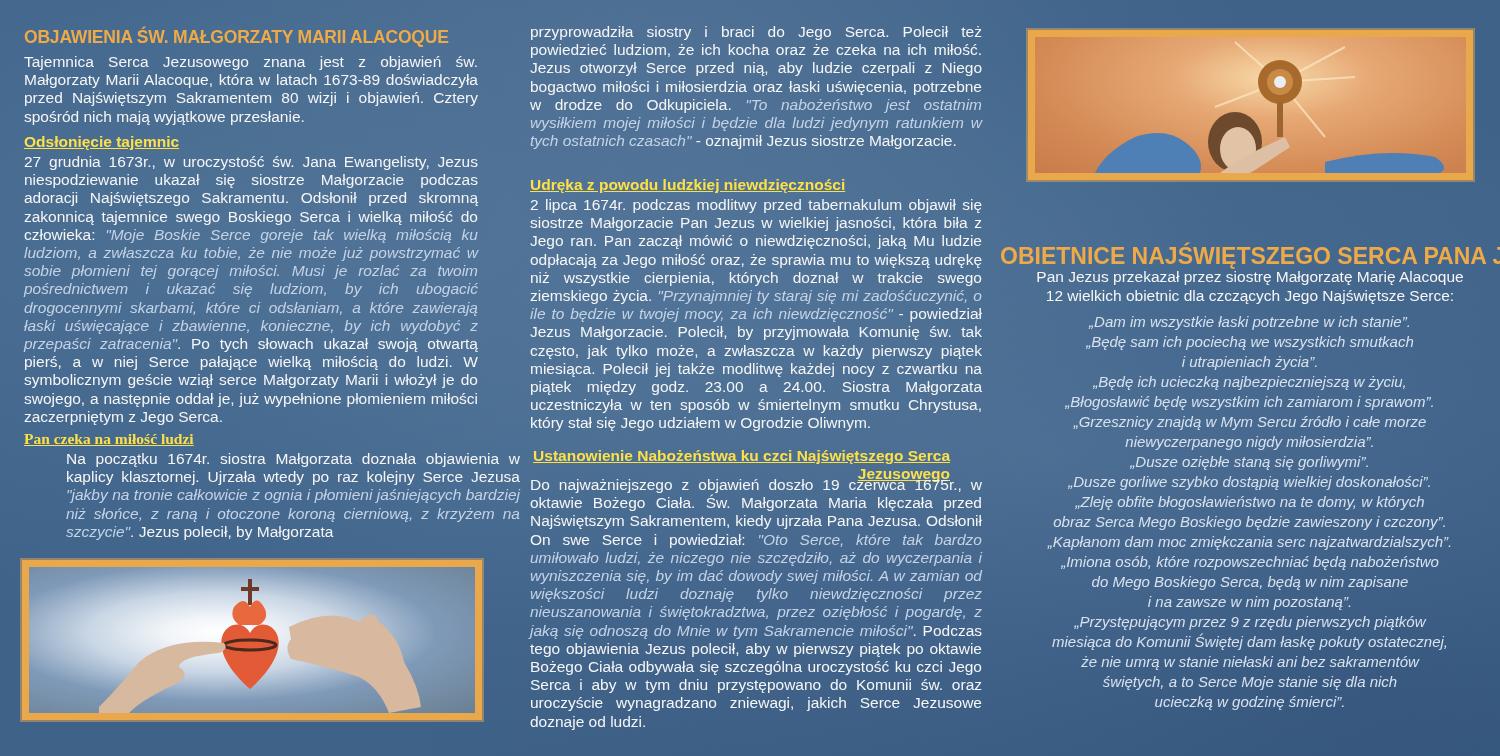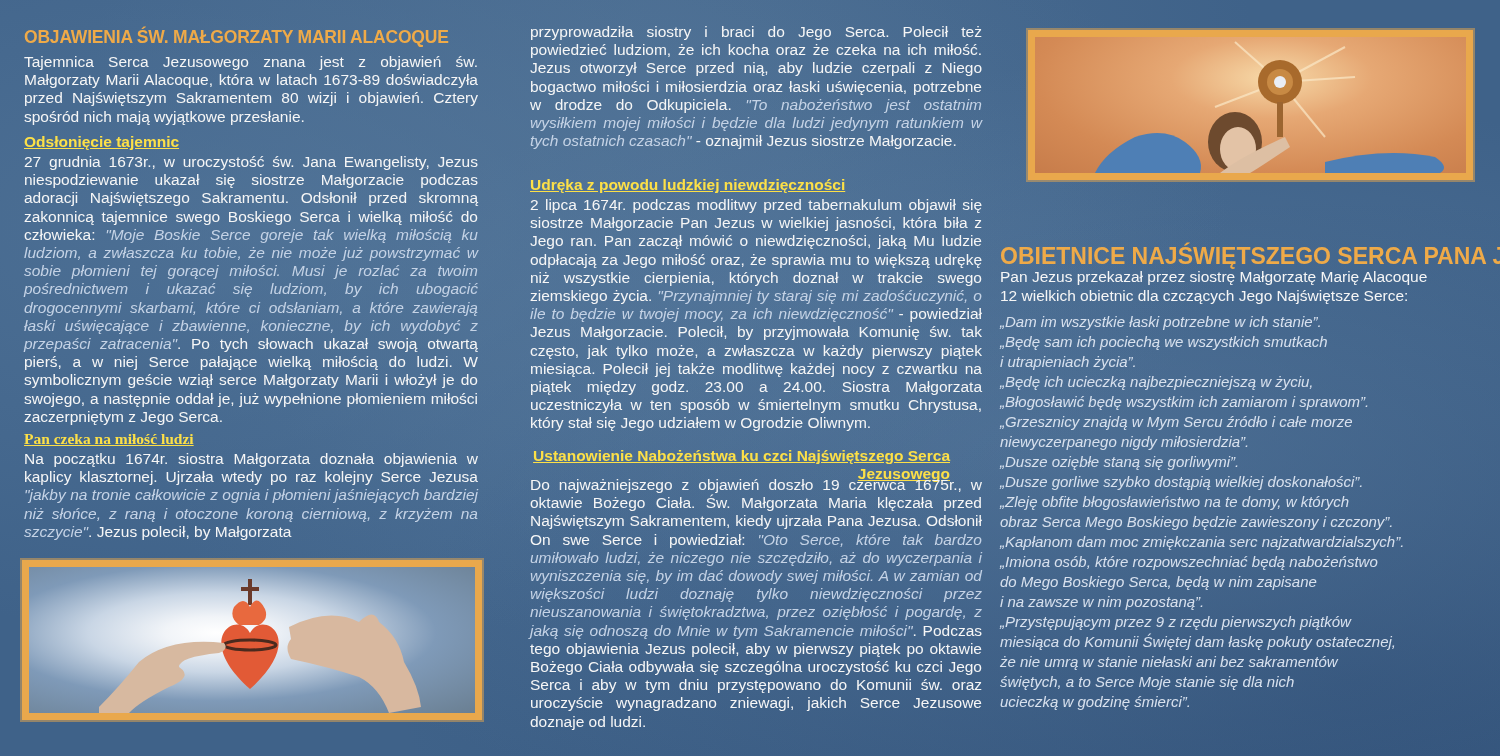--- a/index.html
+++ b/index.html
@@ -50,44 +50,44 @@
   .art-angel {
     background:
       radial-gradient(ellipse at 55% 30%, #f7d9a8 0%, #e6a874 30%, #d48a55 70%, #c77c4a 100%);
   }
 
   .p3-title {
     position: absolute; left: 0; width: 500px; top: 243px; 
     font-size: 23px; font-weight: bold; color: #efaa48; white-space: nowrap;
   }
   .p3-intro {
-    position: absolute; left: 0; width: 500px; top: 268px; text-align: left;
+    position: absolute; left: 0; width: 500px; top: 268px; text-align: center;
     font-size: 15.5px; line-height: 18.5px; color: #f6f6f6;
   }
   .promises {
-    position: absolute; left: 0; width: 500px; top: 290px; text-align: left;
+    position: absolute; left: 0; width: 500px; top: 290px; text-align: center;
     font-size: 15px; line-height: 20px; font-style: italic; color: #d8e1ee;
   }
   .promises .line { display: block; white-space: nowrap; }
 </style>
 </head>
 <body>
 
 <section class="panel p1">
   <h1 class="main-title">OBJAWIENIA ŚW. MAŁGORZATY MARII ALACOQUE</h1>
 
   <p class="block text" style="top:53px;">Tajemnica Serca Jezusowego znana jest z objawień św. Małgorzaty Marii Alacoque, która w latach 1673-89 doświadczyła przed Najświętszym Sakramentem 80 wizji i objawień. Cztery spośród nich mają wyjątkowe przesłanie.</p>
 
   <h2 class="block subhead" style="top:133px;">Odsłonięcie tajemnic</h2>
   <p class="block text" style="top:153px;">
     <span>27 grudnia 1673r., w uroczystość św. Jana Ewangelisty, Jezus niespodziewanie ukazał się siostrze Małgorzacie podczas adoracji Najświętszego Sakramentu. Odsłonił przed skromną zakonnicą tajemnice swego Boskiego Serca i wielką miłość do człowieka: </span><span class="q">"Moje Boskie Serce goreje tak wielką miłością ku ludziom, a zwłaszcza ku tobie, że nie może już powstrzymać w sobie płomieni tej gorącej miłości. Musi je rozlać za twoim pośrednictwem i ukazać się ludziom, by ich ubogacić drogocennymi skarbami, które ci odsłaniam, a które zawierają łaski uświęcające i zbawienne, konieczne, by ich wydobyć z przepaści zatracenia"</span><span>. Po tych słowach ukazał swoją otwartą pierś, a w niej Serce pałające wielką miłością do ludzi. W symbolicznym geście wziął serce Małgorzaty Marii i włożył je do swojego, a następnie oddał je, już wypełnione płomieniem miłości zaczerpniętym z Jego Serca.</span>
   </p>
 
   <h2 class="block subhead" style="top:430px;font-family:Liberation Serif, serif;">Pan czeka na miłość ludzi</h2>
-  <p class="block text" style="top:450px;">
+  <p class="block text" style="top:450px;margin-left:42px;">
     <span>Na początku 1674r. siostra Małgorzata doznała objawienia w kaplicy klasztornej. Ujrzała wtedy po raz kolejny Serce Jezusa </span><span class="q">"jakby na tronie całkowicie z ognia i płomieni jaśniejących bardziej niż słońce, z raną i otoczone koroną cierniową, z krzyżem na szczycie"</span><span>. Jezus polecił, by Małgorzata</span>
   </p>
 
   <div class="frame" style="left:22px; top:560px; width:460px; height:160px;">
     <div class="art art-heart">
       <svg width="446" height="146" viewBox="0 0 446 146">
 
         <rect x="219" y="12" width="4" height="26" fill="#6b3a2a"></rect>
         <rect x="212" y="20" width="18" height="4" fill="#6b3a2a"></rect>
 

